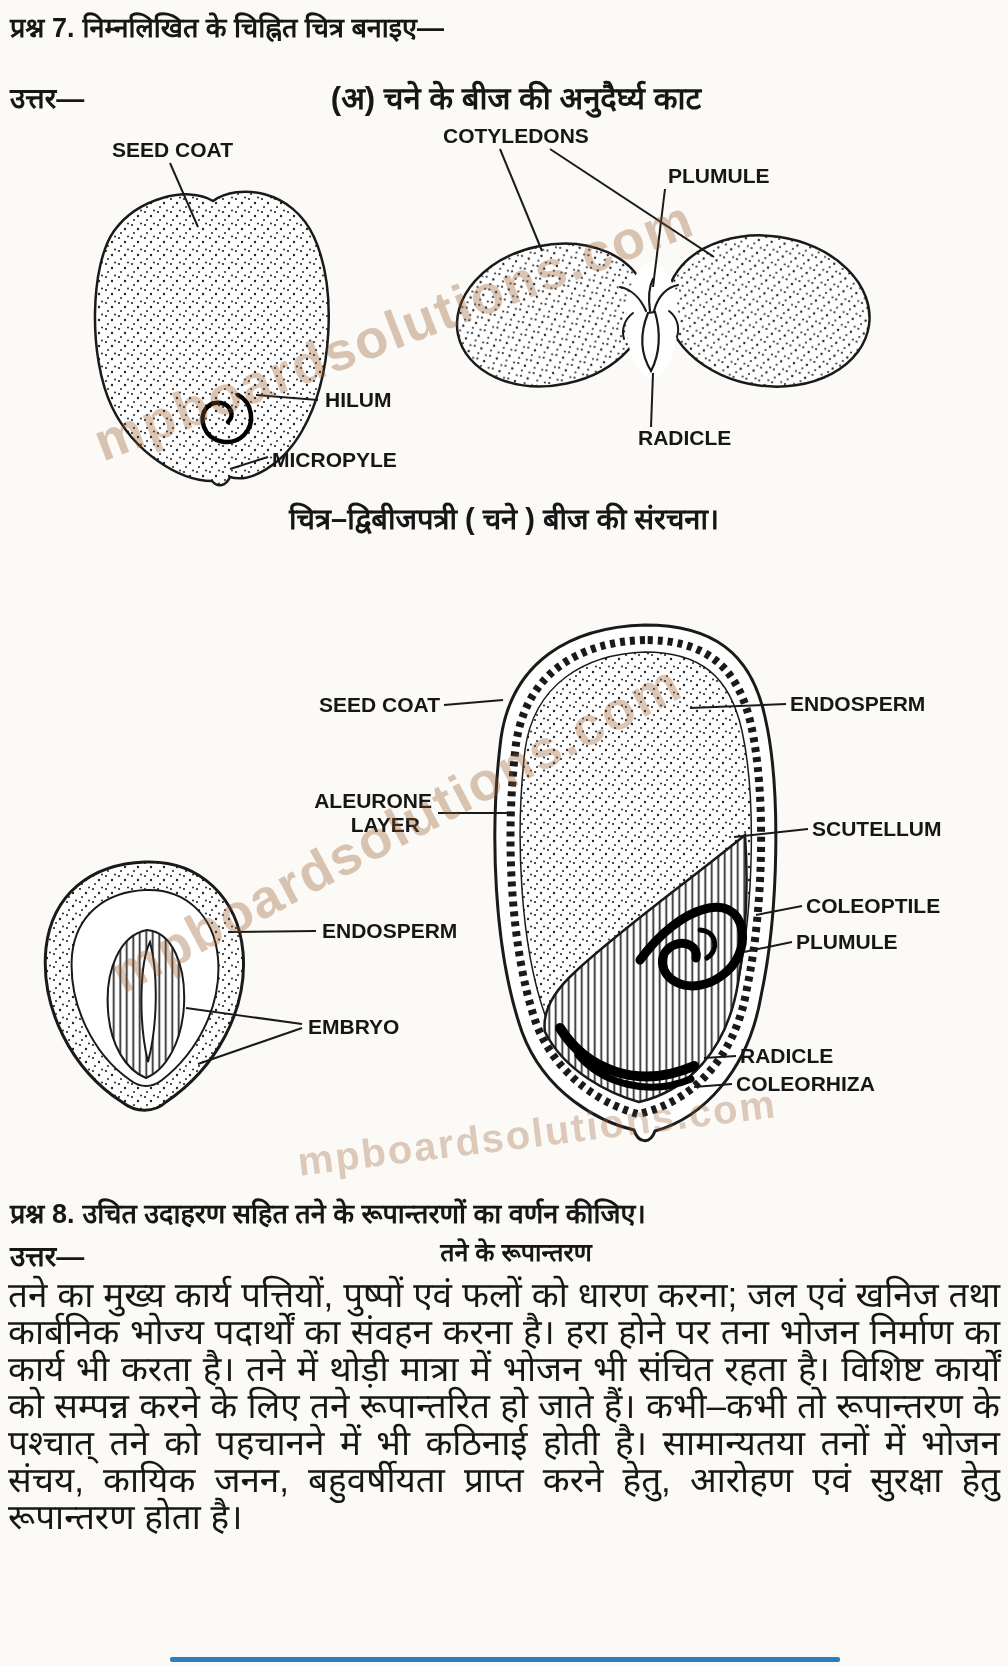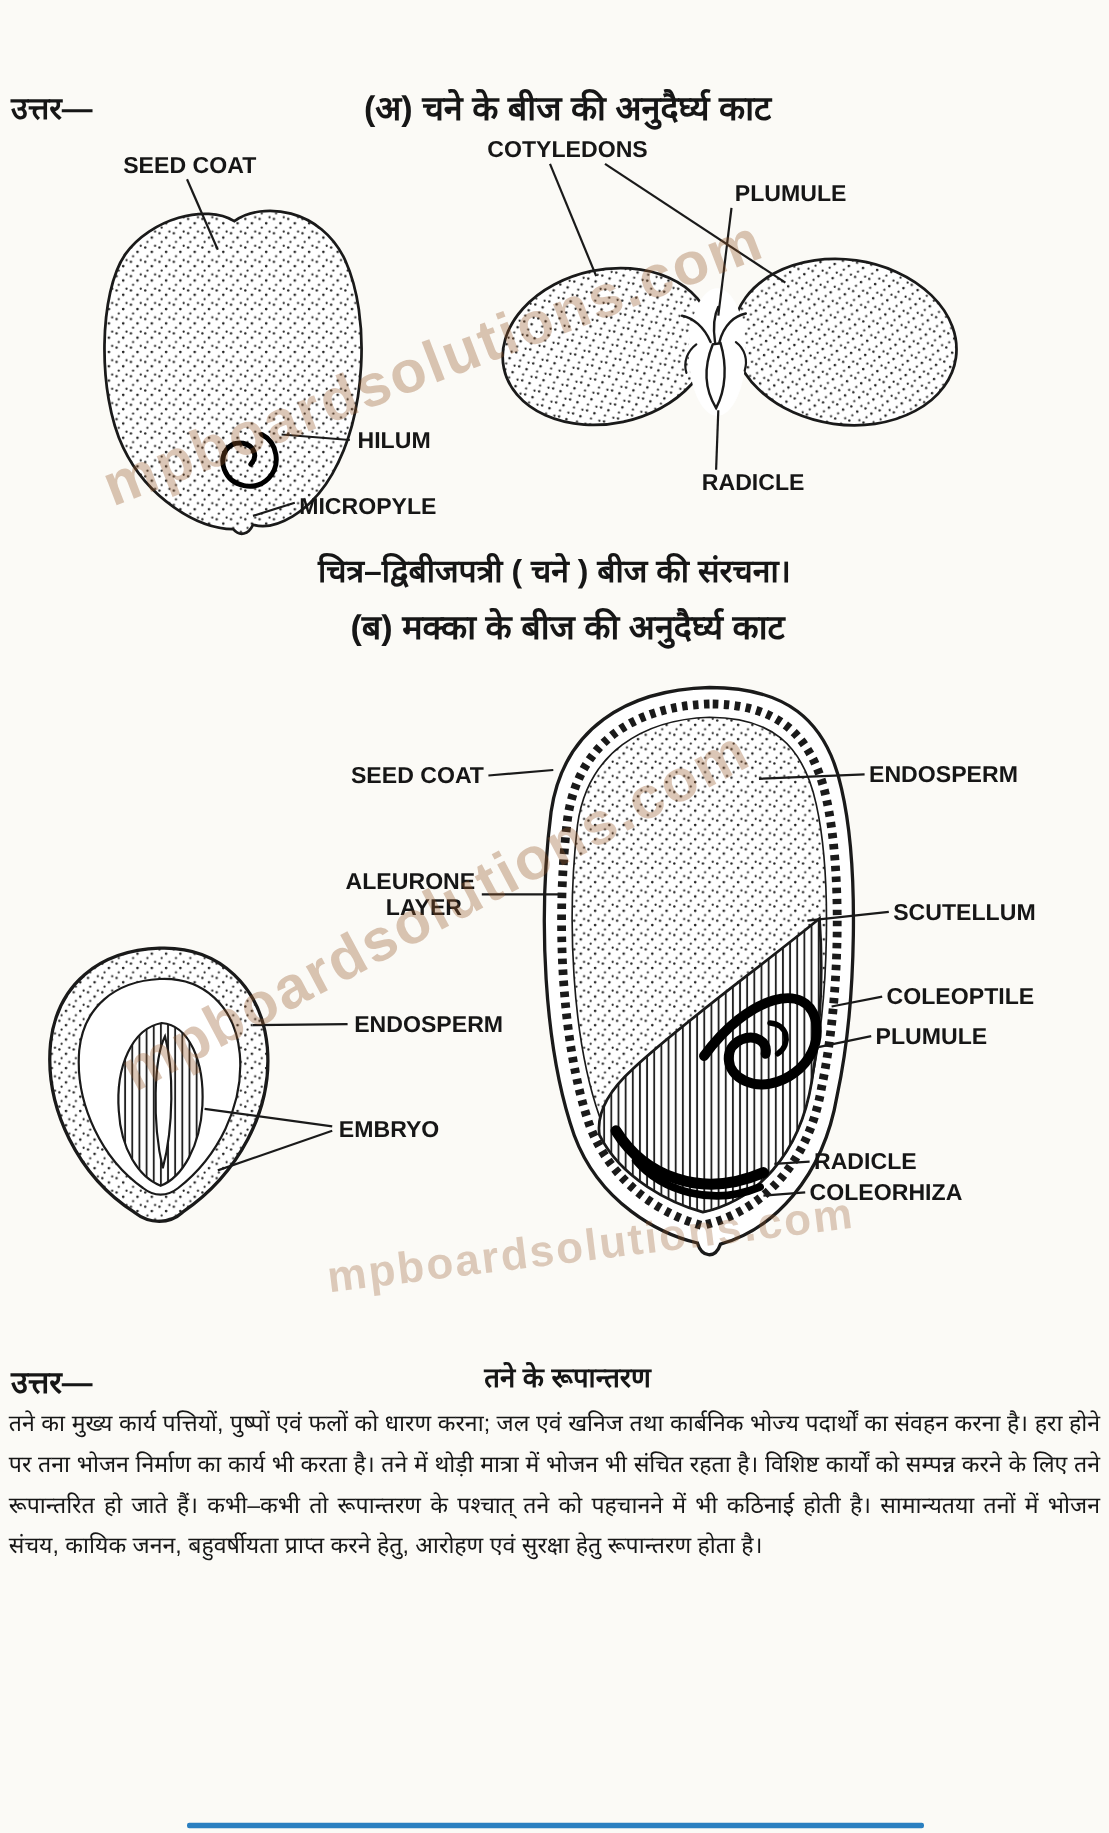--- a/index.html
+++ b/index.html
@@ -9,35 +9,38 @@
     font-family:"Liberation Sans","DejaVu Sans",sans-serif;
   }
   .abs{position:absolute;}
   .qline{position:absolute;font-size:27px;font-weight:bold;white-space:nowrap;}
   .qline .qtext{margin-left:8px;}
   .ansrow{position:absolute;left:0;width:100%;height:40px;}
   .anslabel{position:absolute;left:10px;top:2px;font-size:28px;font-weight:bold;}
   .center-heading{width:100%;text-align:center;font-size:31px;font-weight:bold;margin-left:12px;}
   .center-heading.small{font-size:25px;}
   .caption{position:absolute;width:100%;text-align:center;font-size:29px;font-weight:bold;}
-  .para{position:absolute;left:8px;width:992px;font-size:21px;line-height:37px;text-align:justify;margin:0;}
+  .para{position:absolute;left:8px;width:992px;font-size:35px;line-height:37px;text-align:justify;margin:0;}
   .watermark{
     position:absolute;font-size:54px;font-weight:bold;letter-spacing:2px;
     color:rgba(150,88,42,0.34);white-space:nowrap;pointer-events:none;z-index:10;
   }
   .watermark.small{font-size:40px;color:rgba(150,88,42,0.30);}
   svg text{font-family:"Liberation Sans","DejaVu Sans",sans-serif;font-size:21px;font-weight:bold;fill:#161616;}
   svg line{stroke:#1a1a1a;stroke-width:2;}
   .bottom-bar{position:absolute;background:#2a7fc0;border-radius:2px;}
 </style>
 </head>
 <body>
 
 <div class="page" style="position:absolute;inset:0;">
 
+  <div class="qline" style="top:8px;left:10px;">
+    <span class="qlabel">प्रश्न 7.</span><span class="qtext">निम्नलिखित के चिह्नित चित्र बनाइए—</span>
+  </div>
 
   <div class="ansrow" style="top:76px;">
     <span class="anslabel">उत्तर—</span>
     <div class="center-heading">(अ) चने के बीज की अनुदैर्घ्य काट</div>
   </div>
 
   <svg class="abs" style="top:105px;left:0;" width="1008" height="395" viewBox="0 0 1008 395">
     <defs>
       <pattern id="stip1" width="13" height="13" patternUnits="userSpaceOnUse">
         <rect width="13" height="13" fill="#ffffff"></rect>
@@ -76,23 +79,20 @@
     <text x="112" y="52">SEED COAT</text>
     <text x="443" y="38">COTYLEDONS</text>
     <text x="668" y="78">PLUMULE</text>
     <text x="325" y="302">HILUM</text>
     <text x="272" y="362">MICROPYLE</text>
     <text x="638" y="340">RADICLE</text>
   </svg>
 
   <div class="caption" style="top:498px;">चित्र–द्विबीजपत्री ( चने ) बीज की संरचना।</div>
 
-  <div class="ansrow" style="top:548px;">
-    <div class="center-heading">(ब) मक्का के बीज की अनुदैर्घ्य काट</div>
-  </div>
 
   <svg class="abs" style="top:600px;left:0;" width="1008" height="548" viewBox="0 0 1008 548">
     <defs>
       <pattern id="stip2" width="13" height="13" patternUnits="userSpaceOnUse">
         <rect width="13" height="13" fill="#ffffff"></rect>
         <circle cx="2" cy="3" r="1.1" fill="#222"></circle>
         <circle cx="8" cy="7" r="1.2" fill="#222"></circle>
         <circle cx="4" cy="11" r="1" fill="#222"></circle>
         <circle cx="11" cy="1.5" r="1" fill="#222"></circle>
       </pattern>
@@ -139,20 +139,23 @@
     <text x="308" y="434">EMBRYO</text>
     <text x="790" y="111">ENDOSPERM</text>
     <text x="812" y="236">SCUTELLUM</text>
     <text x="806" y="313">COLEOPTILE</text>
     <text x="796" y="349">PLUMULE</text>
     <text x="740" y="463">RADICLE</text>
     <text x="736" y="491">COLEORHIZA</text>
   </svg>
 
 
+  <div class="qline" style="top:1194px;left:10px;">
+    <span class="qlabel">प्रश्न 8.</span><span class="qtext">उचित उदाहरण सहित तने के रूपान्तरणों का वर्णन कीजिए।</span>
+  </div>
 
   <div class="ansrow" style="top:1234px;">
     <span class="anslabel">उत्तर—</span>
     <div class="center-heading small">तने के रूपान्तरण</div>
   </div>
 
   <p class="para" style="top:1276px;">तने का मुख्य कार्य पत्तियों, पुष्पों एवं फलों को धारण करना; जल एवं खनिज तथा कार्बनिक भोज्य पदार्थों का संवहन करना है। हरा होने पर तना भोजन निर्माण का कार्य भी करता है। तने में थोड़ी मात्रा में भोजन भी संचित रहता है। विशिष्ट कार्यों को सम्पन्न करने के लिए तने रूपान्तरित हो जाते हैं। कभी–कभी तो रूपान्तरण के पश्चात् तने को पहचानने में भी कठिनाई होती है। सामान्यतया तनों में भोजन संचय, कायिक जनन, बहुवर्षीयता प्राप्त करने हेतु, आरोहण एवं सुरक्षा हेतु रूपान्तरण होता है।</p>
 
   <div class="watermark" style="left:85px;top:415px;transform:rotate(-21deg);transform-origin:left top;">mpboardsolutions.com</div>
   <div class="watermark" style="left:100px;top:950px;transform:rotate(-28deg);transform-origin:left top;">mpboardsolutions.com</div>

